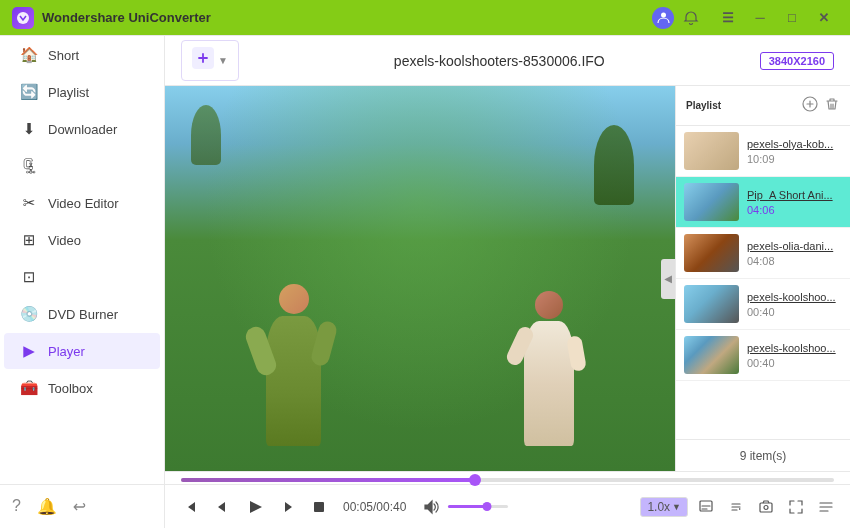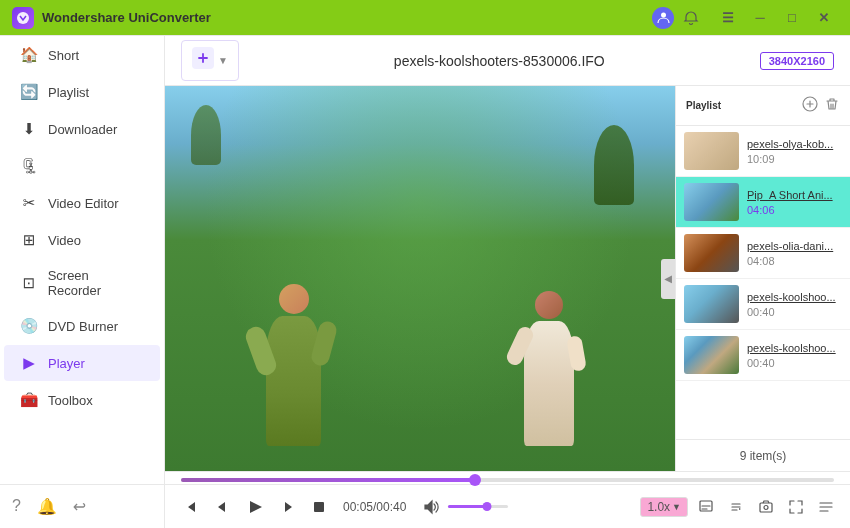--- a/index.html
+++ b/index.html
@@ -109,21 +109,21 @@
       border-top: 1px solid #e8e8e8; flex-shrink: 0;
     }
     .ctrl-btn { background: none; border: none; cursor: pointer; font-size: 16px; color: #444; padding: 4px 5px; border-radius: 3px; display: flex; align-items: center; justify-content: center; }
     .ctrl-btn.play { font-size: 18px; }
     .time-display { font-size: 12px; color: #555; margin: 0 6px; white-space: nowrap; }
     .volume-area { display: flex; align-items: center; gap: 4px; }
     .volume-track { width: 60px; height: 3px; background: #e0e0e0; border-radius: 2px; position: relative; cursor: pointer; }
     .volume-fill { height: 100%; background: #a855f7; border-radius: 2px; width: 65%; }
     .volume-thumb { width: 9px; height: 9px; background: #a855f7; border-radius: 50%; position: absolute; top: -3px; left: 65%; transform: translateX(-50%); }
     .spacer { flex: 1; }
-    .speed-btn { font-size: 12px; color: #555; background: #f9a8d4; border: 1px solid #ddd; border-radius: 3px; padding: 2px 6px; cursor: pointer; display: flex; align-items: center; gap: 2px; }
+    .speed-btn { font-size: 12px; color: #555; background: #c4b5fd; border: 1px solid #ddd; border-radius: 3px; padding: 2px 6px; cursor: pointer; display: flex; align-items: center; gap: 2px; }
     .ctrl-small { font-size: 13px; }
 
     
     .playlist {
       width: 175px; background: #fff; border-left: 1px solid #e8e8e8;
       display: flex; flex-direction: column; flex-shrink: 0;
     }
     .playlist-header {
       height: 40px; display: flex; align-items: center; padding: 0 10px;
       border-bottom: 1px solid #e8e8e8; font-size: 10px; font-weight: 600; color: #333;
@@ -210,21 +210,20 @@
         <div class="sidebar-item">
           <span class="icon">✂</span>
           <span>Video Editor</span>
         </div>
         <div class="sidebar-item">
           <span class="icon">⊞</span>
           <span>Video</span>
         </div>
         <div class="sidebar-item">
           <span class="icon">⊡</span>
-          <span>Screen Recorder</span>
         </div>
         <div class="sidebar-item">
           <span class="icon">💿</span>
           <span>DVD Burner</span>
         </div>
         <div class="sidebar-item active">
           <span class="icon">▶</span>
           <span>Player</span>
         </div>
         <div class="sidebar-item">

